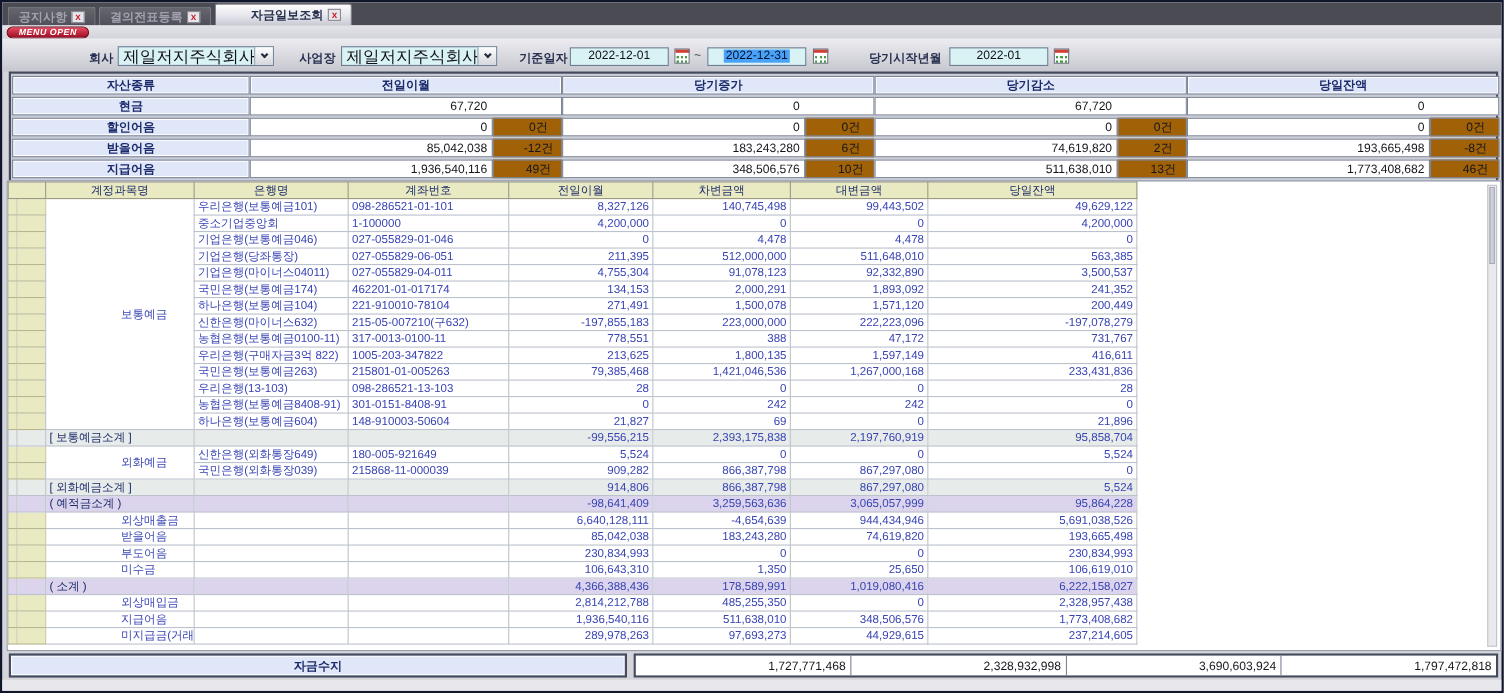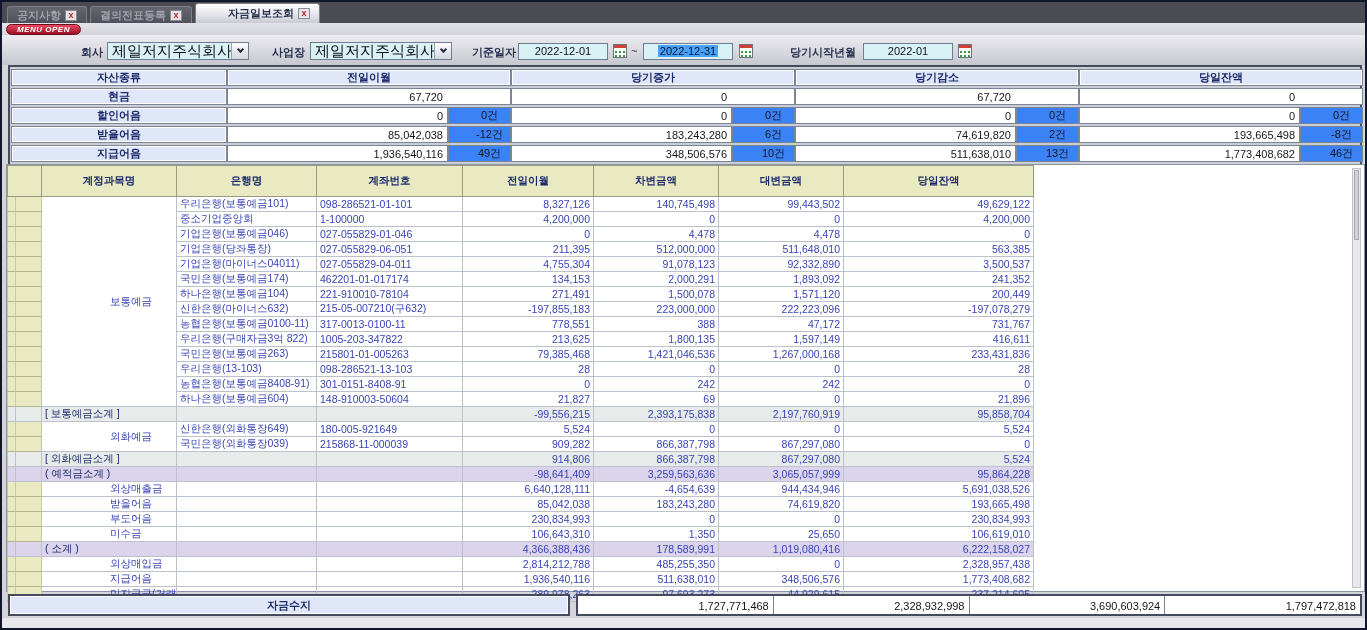--- a/index.html
+++ b/index.html
@@ -34,26 +34,26 @@
   .tilde { position:absolute; top:10px; font-size:11px; color:#333; }
 
   
   .summary-wrap { position:absolute; left:6px; top:63px; width:1354px; border:2px solid #434b5c; background:#c9cdd8; padding:0 1px; }
   table.summary { width:100%; border-collapse:separate; border-spacing:0 2px; table-layout:fixed; }
   table.summary th, table.summary td { border:1px solid #7d8494; font-size:11px; height:16px; padding:0; white-space:nowrap; overflow:hidden; }
   table.summary th { background:#dfe7f8; color:#1b2a6b; font-weight:bold; box-shadow:inset 0 0 0 1px #fff; }
   table.summary td.slabel { background:#dfe7f8; color:#1b2a6b; font-weight:bold; text-align:center; box-shadow:inset 0 0 0 1px #fff; }
   table.summary td.amt { background:#fff; color:#15151c; text-align:right; padding-right:4px; }
   table.summary td.amt.pad { padding-right:67px; }
-  table.summary td.cnt { background:#3b82f6; color:#15151c; text-align:center;padding-left:20px; }
+  table.summary td.cnt { background:#a16207; color:#15151c; text-align:center;padding-left:20px; }
 
   
   .main-region { position:absolute; left:4px; top:162px; width:1359px; height:428px; background:#fff; border:1px solid #8c93a2; }
   table.grid { border-collapse:collapse; table-layout:fixed; width:1026px; }
-  table.grid th { background:#e9e9c2; border:1px solid #9a9a84; color:#1b2a6b; font-weight:bold; font-size:10.5px; height:31px; padding:0; }
+  table.grid th { background:#e9e9c2; border:1px solid #9a9a84; color:#1b2a6b; font-weight:normal; font-size:10.5px; height:15px; padding:0; }
   table.grid td { border:1px solid #bcc2cc; font-size:10.5px; height:14px; padding:0 3px; color:#3844b4; white-space:nowrap; overflow:hidden; }
   table.grid td.nr { background:#e9e9c2; border-color:#c9c9a4; border-bottom-color:#b6b692; padding:0; }
   table.grid td.num { text-align:right; }
   table.grid td.grp { vertical-align:middle; padding-left:68px; }
   table.grid td.lbl0 { padding-left:3px; color:#1b2a6b; }
   table.grid td.lbl1 { padding-left:68px; }
   table.grid tr.sub td { background:#e7ebe9; }
   table.grid tr.tot td { background:#dbd4ec; }
   .vscroll { position:absolute; right:3px; top:3px; width:9px; height:420px; background:#e9e9ed; border:1px solid #c2c2ca; }
   .vthumb { margin:1px; height:70px; background:#ced1d9; border:1px solid #a8aab4; }

